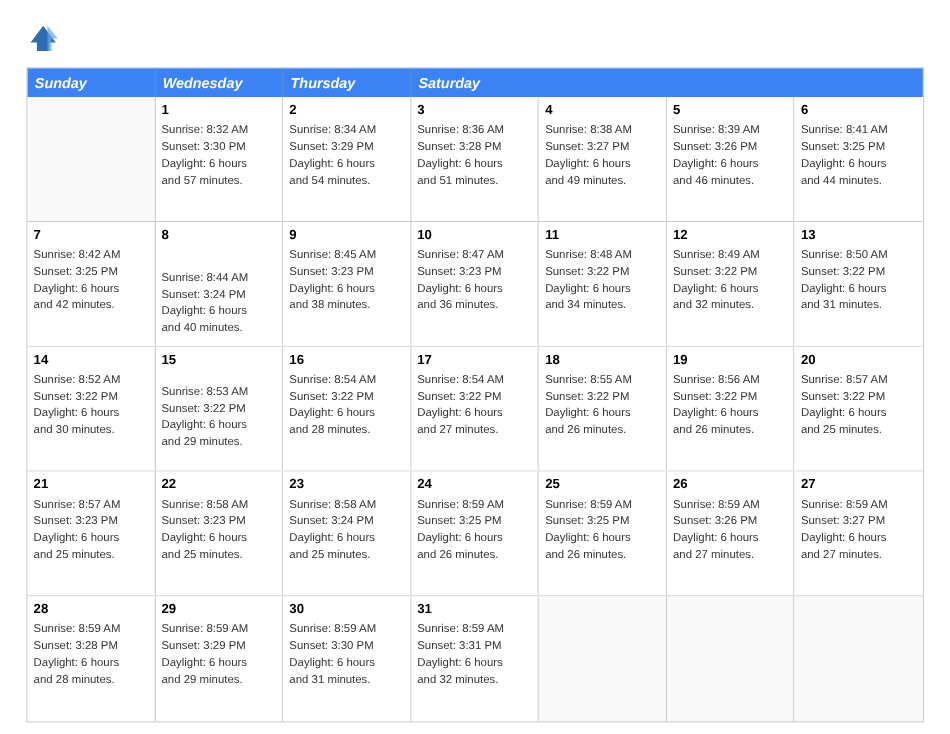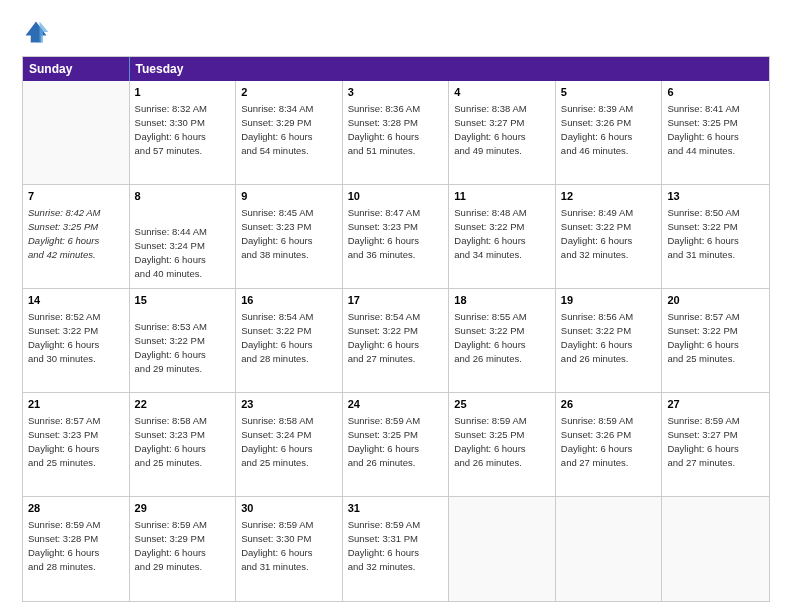--- a/index.html
+++ b/index.html
@@ -58,21 +58,22 @@
     }
     .calendar {
       flex: 1;
       display: flex;
       flex-direction: column;
       border: 1px solid #ccc;
     }
     .cal-header {
       display: grid;
       grid-template-columns: repeat(7, 1fr);
-      background: #4c1d95;
+      background: #3b82f6;
+      font-style: italic;
     }
     .cal-header-cell {
       color: #fff;
       font-size: 12px;
       font-weight: bold;
       padding: 5px 6px;
       border-right: 1px solid #5a8fd4;
       text-align: left;
     }
     .cal-header-cell:last-child { border-right: none; }
@@ -127,21 +128,23 @@
     </div>
     <div class="title-block">
       <div class="month-title"></div>
       <div class="subtitle"></div>
     </div>
   </div>
 
   <div class="calendar">
     <div class="cal-header">
     <div class="cal-header-cell">Sunday</div>
-        <div class="cal-header-cell">Tuesday</div>
+        <div class="cal-header-cell">Wednesday</div>
+        <div class="cal-header-cell">Thursday</div>
+        <div class="cal-header-cell">Saturday</div>
       </div>
     <div class="cal-body">
     <div class="cal-week">
           <div class="cal-cell empty"></div>
           <div class="cal-cell">
             <span class="day-num">1</span>
             <div class="cell-info" style="white-space: pre-line;">Sunrise: 8:32 AM
 Sunset: 3:30 PM
 Daylight: 6 hours
 and 57 minutes.</div>
@@ -178,21 +181,21 @@
             <span class="day-num">6</span>
             <div class="cell-info" style="white-space: pre-line;">Sunrise: 8:41 AM
 Sunset: 3:25 PM
 Daylight: 6 hours
 and 44 minutes.</div>
           </div>
         </div>
         <div class="cal-week">
           <div class="cal-cell">
             <span class="day-num">7</span>
-            <div class="cell-info" style="white-space: pre-line; font-style: italic;">Sunrise: 8:42 AM
+            <div class="cell-info" style="white-space: pre-line;">Sunrise: 8:42 AM
 Sunset: 3:25 PM
 Daylight: 6 hours
 and 42 minutes.</div>
           </div>
           <div class="cal-cell">
             <span class="day-num">8</span>
             <div class="cell-info" style="white-space: pre-line; margin-top: 21px;">Sunrise: 8:44 AM
 Sunset: 3:24 PM
 Daylight: 6 hours
 and 40 minutes.</div>

